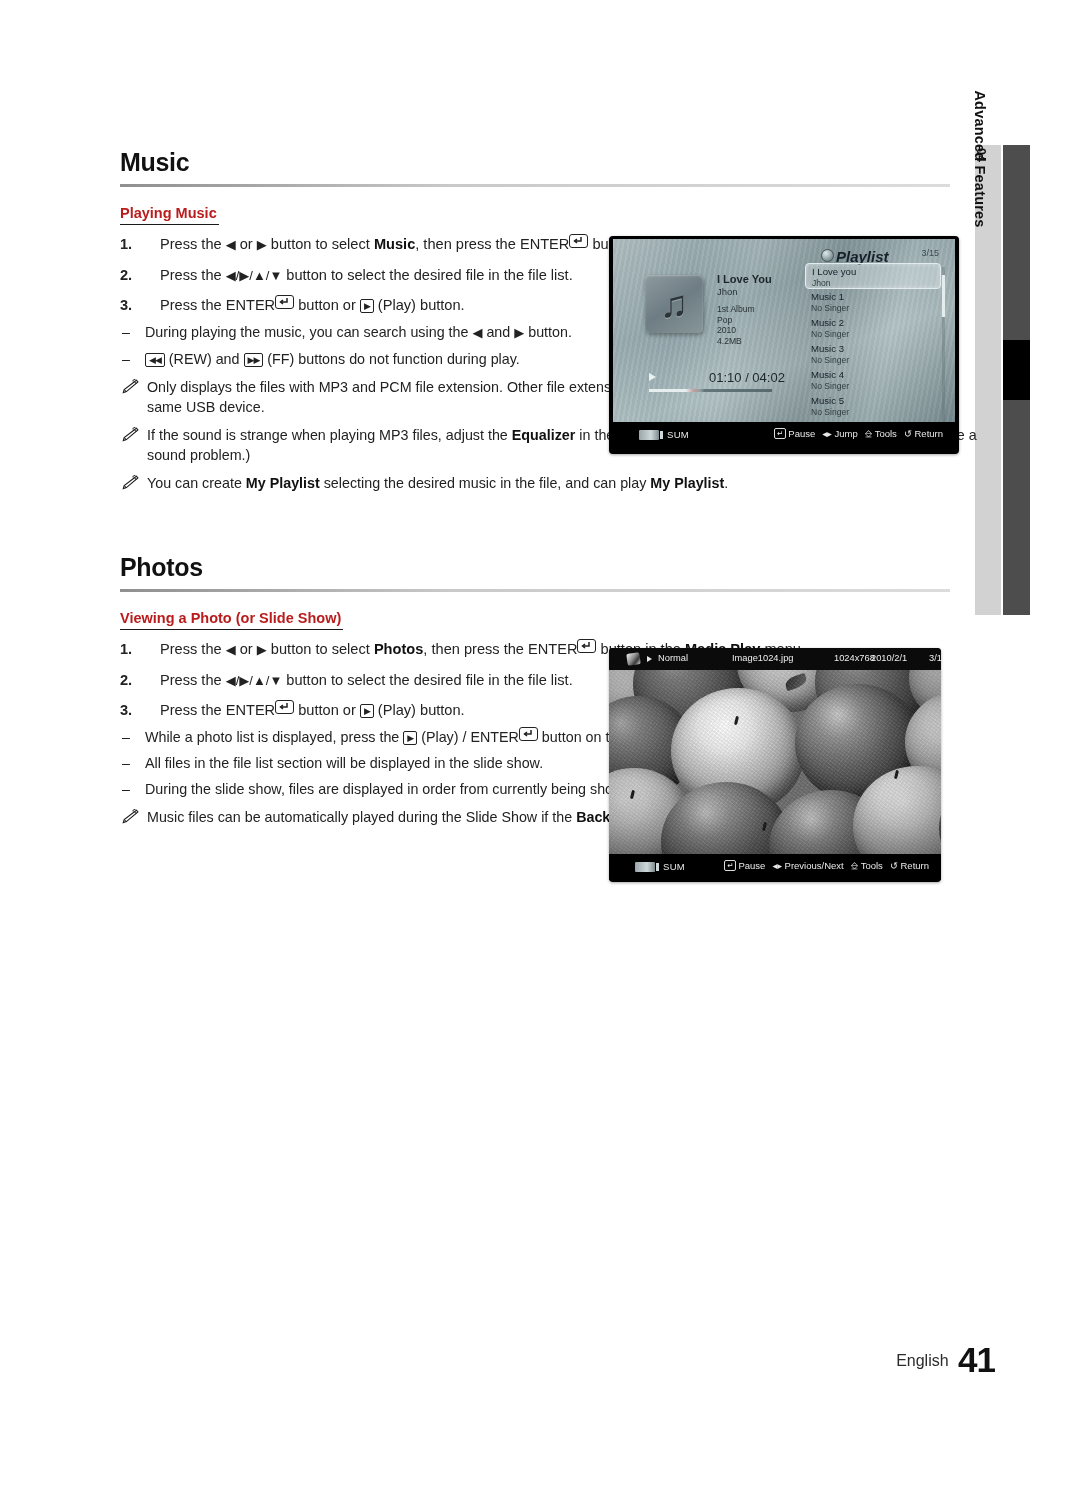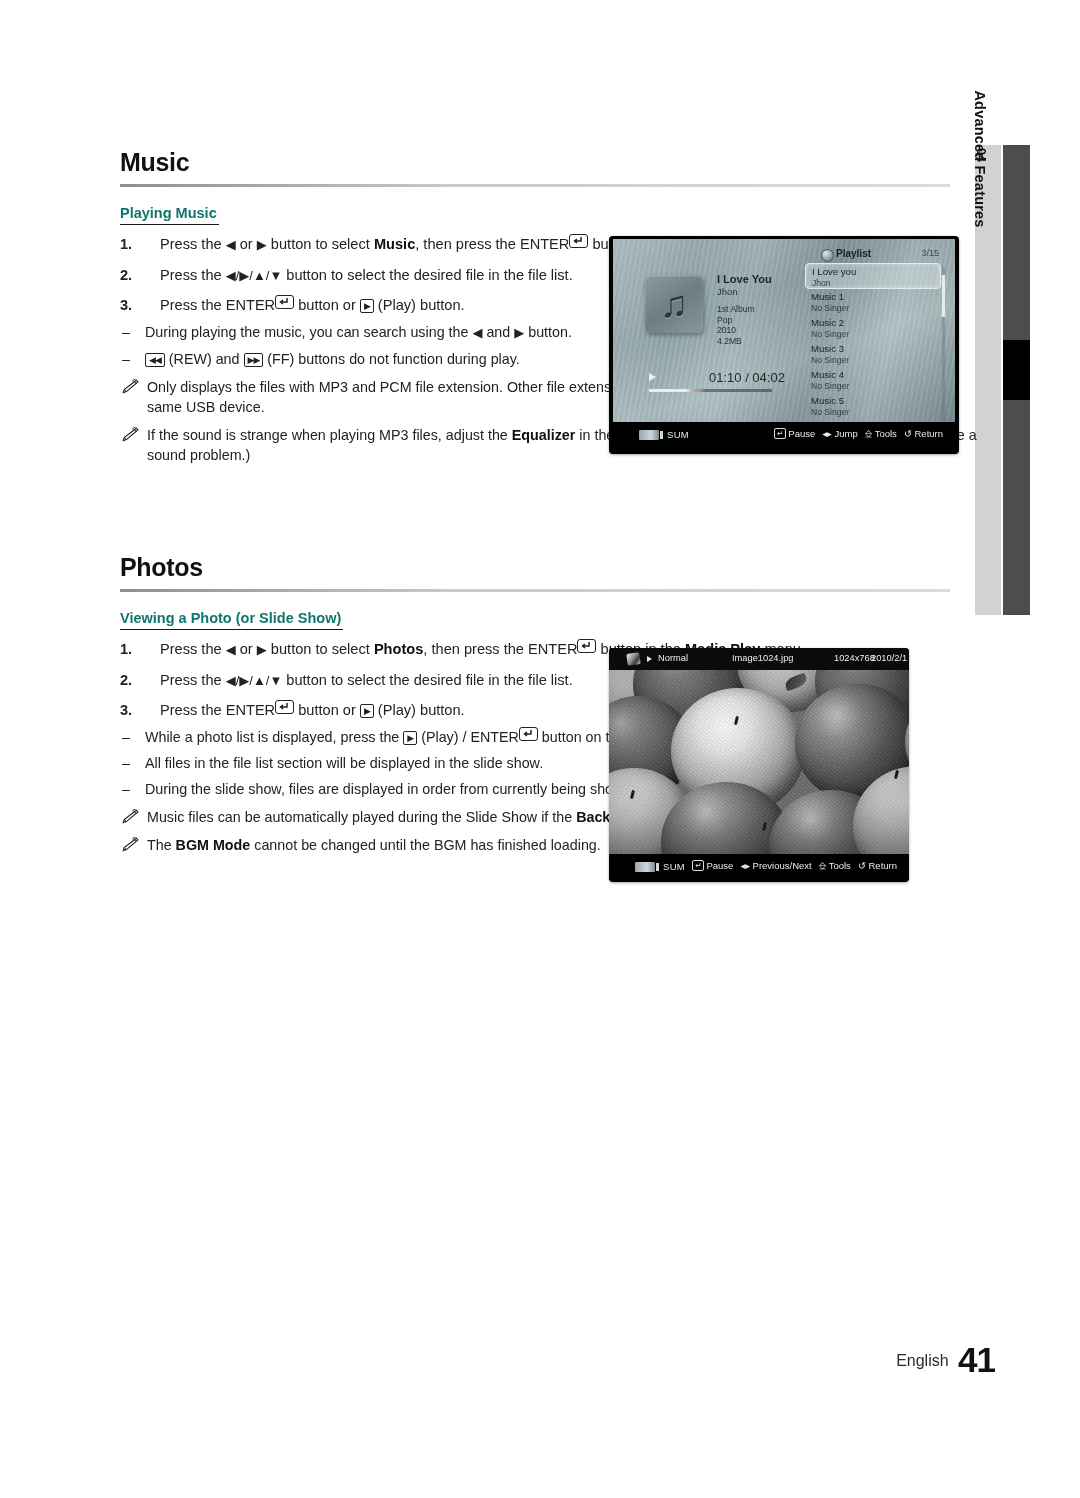--- a/index.html
+++ b/index.html
@@ -88,21 +88,21 @@
     width: 830px;
   }
 
   h2.sub-title {
     font-size: 14.5px;
     font-weight: bold;
     margin: 0;
     padding: 0 2px 3px 0;
     display: inline-block;
     border-bottom: 1.6px solid #1a1a1a;
-    color: #0f766e;
+    color: #b91c1c;
   }
 
   ol.steps {
     list-style: none;
     margin: 0;
     padding: 0;
   }
   ol.steps > li {
     position: relative;
     padding-left: 40px;
@@ -300,23 +300,24 @@
     position: absolute;
     left: 16px; top: 2px;
     width: 11px; height: 11px;
     border-radius: 50%;
     background: radial-gradient(circle at 35% 30%, #dfeaec, #7f9296 70%, #5e7074);
     border: 1px solid #46565a;
   }
   #playlist-label {
     position: absolute;
     left: 31px; top: 1px;
-    font-size: 10px;
+    font-size: 15px;
     font-weight: bold;
     color: #16202a;
+    font-style: italic;
   }
   #playlist-count {
     position: absolute;
     right: 2px; top: 1px;
     font-size: 9px;
     color: #3b4a4e;
   }
   .pl-item {
     position: relative;
     height: 26px;
@@ -396,21 +397,21 @@
     padding: 0 2px;
     vertical-align: 1px;
     margin-right: 2px;
   }
   .bar-actions .sep { display: inline-block; width: 7px; }
 
   
   #photo-shot {
     left: 609px;
     top: 648px;
-    width: 300px;
+    width: 332px;
     height: 234px;
     background: #000;
     padding: 0;
     box-sizing: border-box;
   }
   #photo-topbar {
     position: relative;
     height: 22px;
     background: #0b0b0b;
     color: #eee;
@@ -547,20 +548,26 @@
               <path d="M14.6 2.8 L16.2 4.6" stroke="#1a1a1a" stroke-width="1"></path>
               <path d="M4.3 10.7 L6.3 12.5" stroke="#1a1a1a" stroke-width="1"></path>
               <path d="M15.4 0.5 C13.5 0.2 12.3 1.6 13.2 2.6" fill="none" stroke="#1a1a1a" stroke-width="1"></path>
             </svg></span><span>Only displays the files with MP3 and PCM file extension. Other file extensions are not displayed, even if they are saved on the same USB device.</span></li>
         <li><span class="pencil"><svg width="19" height="15" viewBox="0 0 19 15">
               <path d="M16.4 1.2 L17.9 2.9 L6.4 12.6 L3.3 13.6 L4.2 10.6 Z" fill="none" stroke="#1a1a1a" stroke-width="1.1"></path>
               <path d="M14.6 2.8 L16.2 4.6" stroke="#1a1a1a" stroke-width="1"></path>
               <path d="M4.3 10.7 L6.3 12.5" stroke="#1a1a1a" stroke-width="1"></path>
               <path d="M15.4 0.5 C13.5 0.2 12.3 1.6 13.2 2.6" fill="none" stroke="#1a1a1a" stroke-width="1"></path>
             </svg></span><span>If the sound is strange when playing MP3 files, adjust the </span><b>Equalizer</b><span> in the </span><b>Sound</b><span> menu. (An over-modulated MP3 file may cause a sound problem.)</span></li>
+        <li><span class="pencil"><svg width="19" height="15" viewBox="0 0 19 15">
+              <path d="M16.4 1.2 L17.9 2.9 L6.4 12.6 L3.3 13.6 L4.2 10.6 Z" fill="none" stroke="#1a1a1a" stroke-width="1.1"></path>
+              <path d="M14.6 2.8 L16.2 4.6" stroke="#1a1a1a" stroke-width="1"></path>
+              <path d="M4.3 10.7 L6.3 12.5" stroke="#1a1a1a" stroke-width="1"></path>
+              <path d="M15.4 0.5 C13.5 0.2 12.3 1.6 13.2 2.6" fill="none" stroke="#1a1a1a" stroke-width="1"></path>
+            </svg></span><span>You can create </span><b>My Playlist</b><span> selecting the desired music in the file, and can play </span><b>My Playlist</b><span>.</span></li>
       </ul>
   </div>
 
   <div style="position:absolute; left:0; top:553px; width:860px;">
     <h1 class="section-title">Photos</h1>
     <div class="title-rule"></div>
     <div style="height:17px;"></div>
     <h2 class="sub-title">Viewing a Photo (or Slide Show)</h2>
 
     <ol class="steps" id="photo-steps">
@@ -579,26 +586,20 @@
         <li><span class="dash-mark">–</span><span>All files in the file list section will be displayed in the slide show.</span></li>
         <li><span class="dash-mark">–</span><span>During the slide show, files are displayed in order from currently being shown.</span></li>
       </ul>
     <ul class="notes" id="photo-notes">
         <li><span class="pencil"><svg width="19" height="15" viewBox="0 0 19 15">
               <path d="M16.4 1.2 L17.9 2.9 L6.4 12.6 L3.3 13.6 L4.2 10.6 Z" fill="none" stroke="#1a1a1a" stroke-width="1.1"></path>
               <path d="M14.6 2.8 L16.2 4.6" stroke="#1a1a1a" stroke-width="1"></path>
               <path d="M4.3 10.7 L6.3 12.5" stroke="#1a1a1a" stroke-width="1"></path>
               <path d="M15.4 0.5 C13.5 0.2 12.3 1.6 13.2 2.6" fill="none" stroke="#1a1a1a" stroke-width="1"></path>
             </svg></span><span>Music files can be automatically played during the Slide Show if the </span><b>Background Music</b><span> is set to </span><b>On</b><span>.</span></li>
-        <li><span class="pencil"><svg width="19" height="15" viewBox="0 0 19 15">
-              <path d="M16.4 1.2 L17.9 2.9 L6.4 12.6 L3.3 13.6 L4.2 10.6 Z" fill="none" stroke="#1a1a1a" stroke-width="1.1"></path>
-              <path d="M14.6 2.8 L16.2 4.6" stroke="#1a1a1a" stroke-width="1"></path>
-              <path d="M4.3 10.7 L6.3 12.5" stroke="#1a1a1a" stroke-width="1"></path>
-              <path d="M15.4 0.5 C13.5 0.2 12.3 1.6 13.2 2.6" fill="none" stroke="#1a1a1a" stroke-width="1"></path>
-            </svg></span><span>The </span><b>BGM Mode</b><span> cannot be changed until the BGM has finished loading.</span></li>
       </ul>
   </div>
 </div>
 
 <div id="music-shot" class="tv-shot">
   <div id="music-screen">
     <div id="album-art">
       <div class="note-glyph">♫</div>
     </div>
     <div class="trk-title">I Love You</div>

